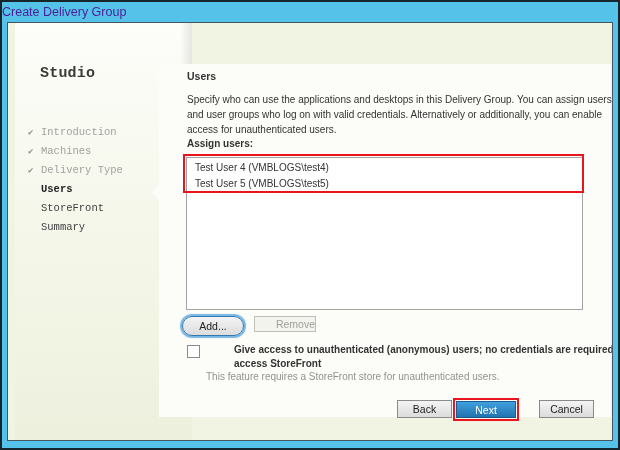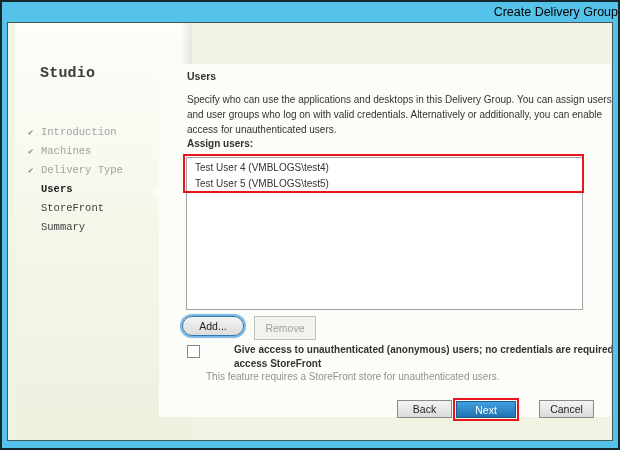--- a/index.html
+++ b/index.html
@@ -3,21 +3,21 @@
 <meta charset="utf-8">
 <style>
   * { margin:0; padding:0; box-sizing:border-box; }
   html,body { width:620px; height:450px; background:#fff; font-family:"Liberation Sans", sans-serif; }
   .window{
     position:relative; width:620px; height:450px;
     background:#55c3e9; border:2px solid #16262d; overflow:hidden;
   }
   .titlebar{
     position:absolute; left:0; right:0; top:0; height:20px;
-    text-align:right; line-height:20px; font-size:12.5px; color:#000000;
+    text-align:left; line-height:20px; font-size:12.5px; color:#4c1d95;
   }
   .client{
     position:absolute; left:5px; right:5px; top:20px; bottom:7px;
     background:#f1f3e3; border:1px solid #45565e; overflow:hidden;
   }
   
   .sidebar{
     position:absolute; left:7px; top:0; width:177px; height:100%;
     background:linear-gradient(to bottom, #fdfdfa 0%, #f4f6e8 55%, #eef0de 100%);
     font-family:Liberation Mono, monospace;
@@ -59,22 +59,22 @@
     font-family:"Liberation Sans", sans-serif; font-size:10.5px; color:#222;
     background:linear-gradient(to bottom,#f4f4f4,#dcdcdc);
     border:1px solid #8a8a8a; cursor:pointer;
   }
   .btn.add{
     position:absolute; left:23px; top:252px; width:62px; height:20px;
     border:1px solid #2f79ad; border-radius:10px;
     box-shadow:0 0 1px 2px #76b5e4;
   }
   .btn.remove{
-    position:absolute; left:95px; top:252px; width:62px; height:24px;
-    background:#f3f3ee; border:1px solid #c0c0ba; color:#a0a09a;
+    position:absolute; left:95px; top:252px; width:62px; height:16px;
+    background:#f3f3ee; border:1px solid #c0c0ba; color:#a0a09a;text-align:right;
   }
   .checkbox{
     position:absolute; left:28px; top:281px; width:13px; height:13px;
     background:#fff; border:1px solid #8a8a8a;
   }
   .cb-label{
     position:absolute; left:47px; top:279px; width:398px;
     font-size:10px; line-height:13.5px; font-weight:bold; color:#333;margin-left:28px;
   }
   .cb-note{ position:absolute; left:47px; top:307px; font-size:10px; color:#929290; }

